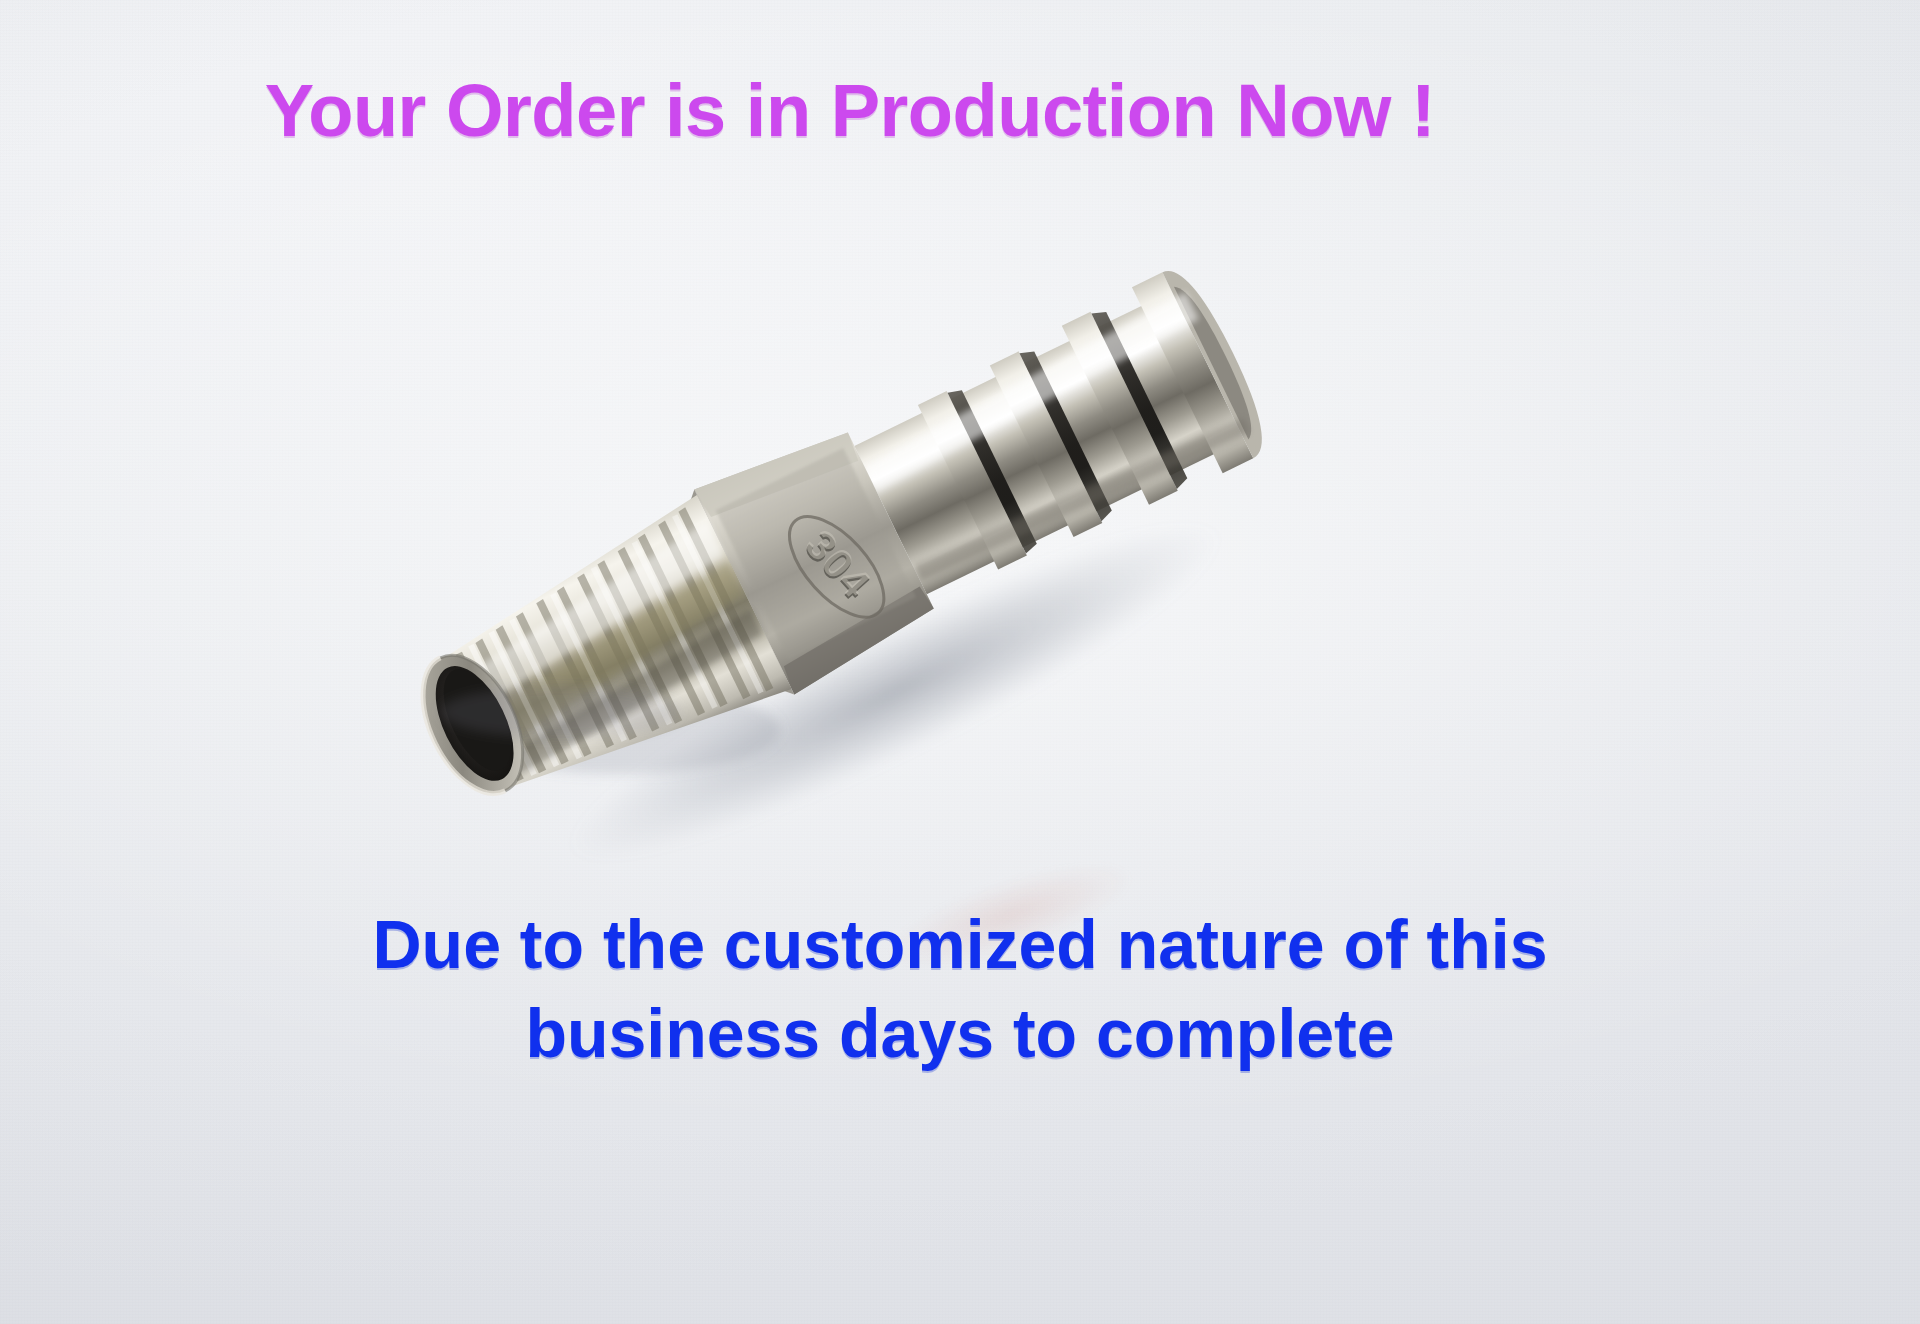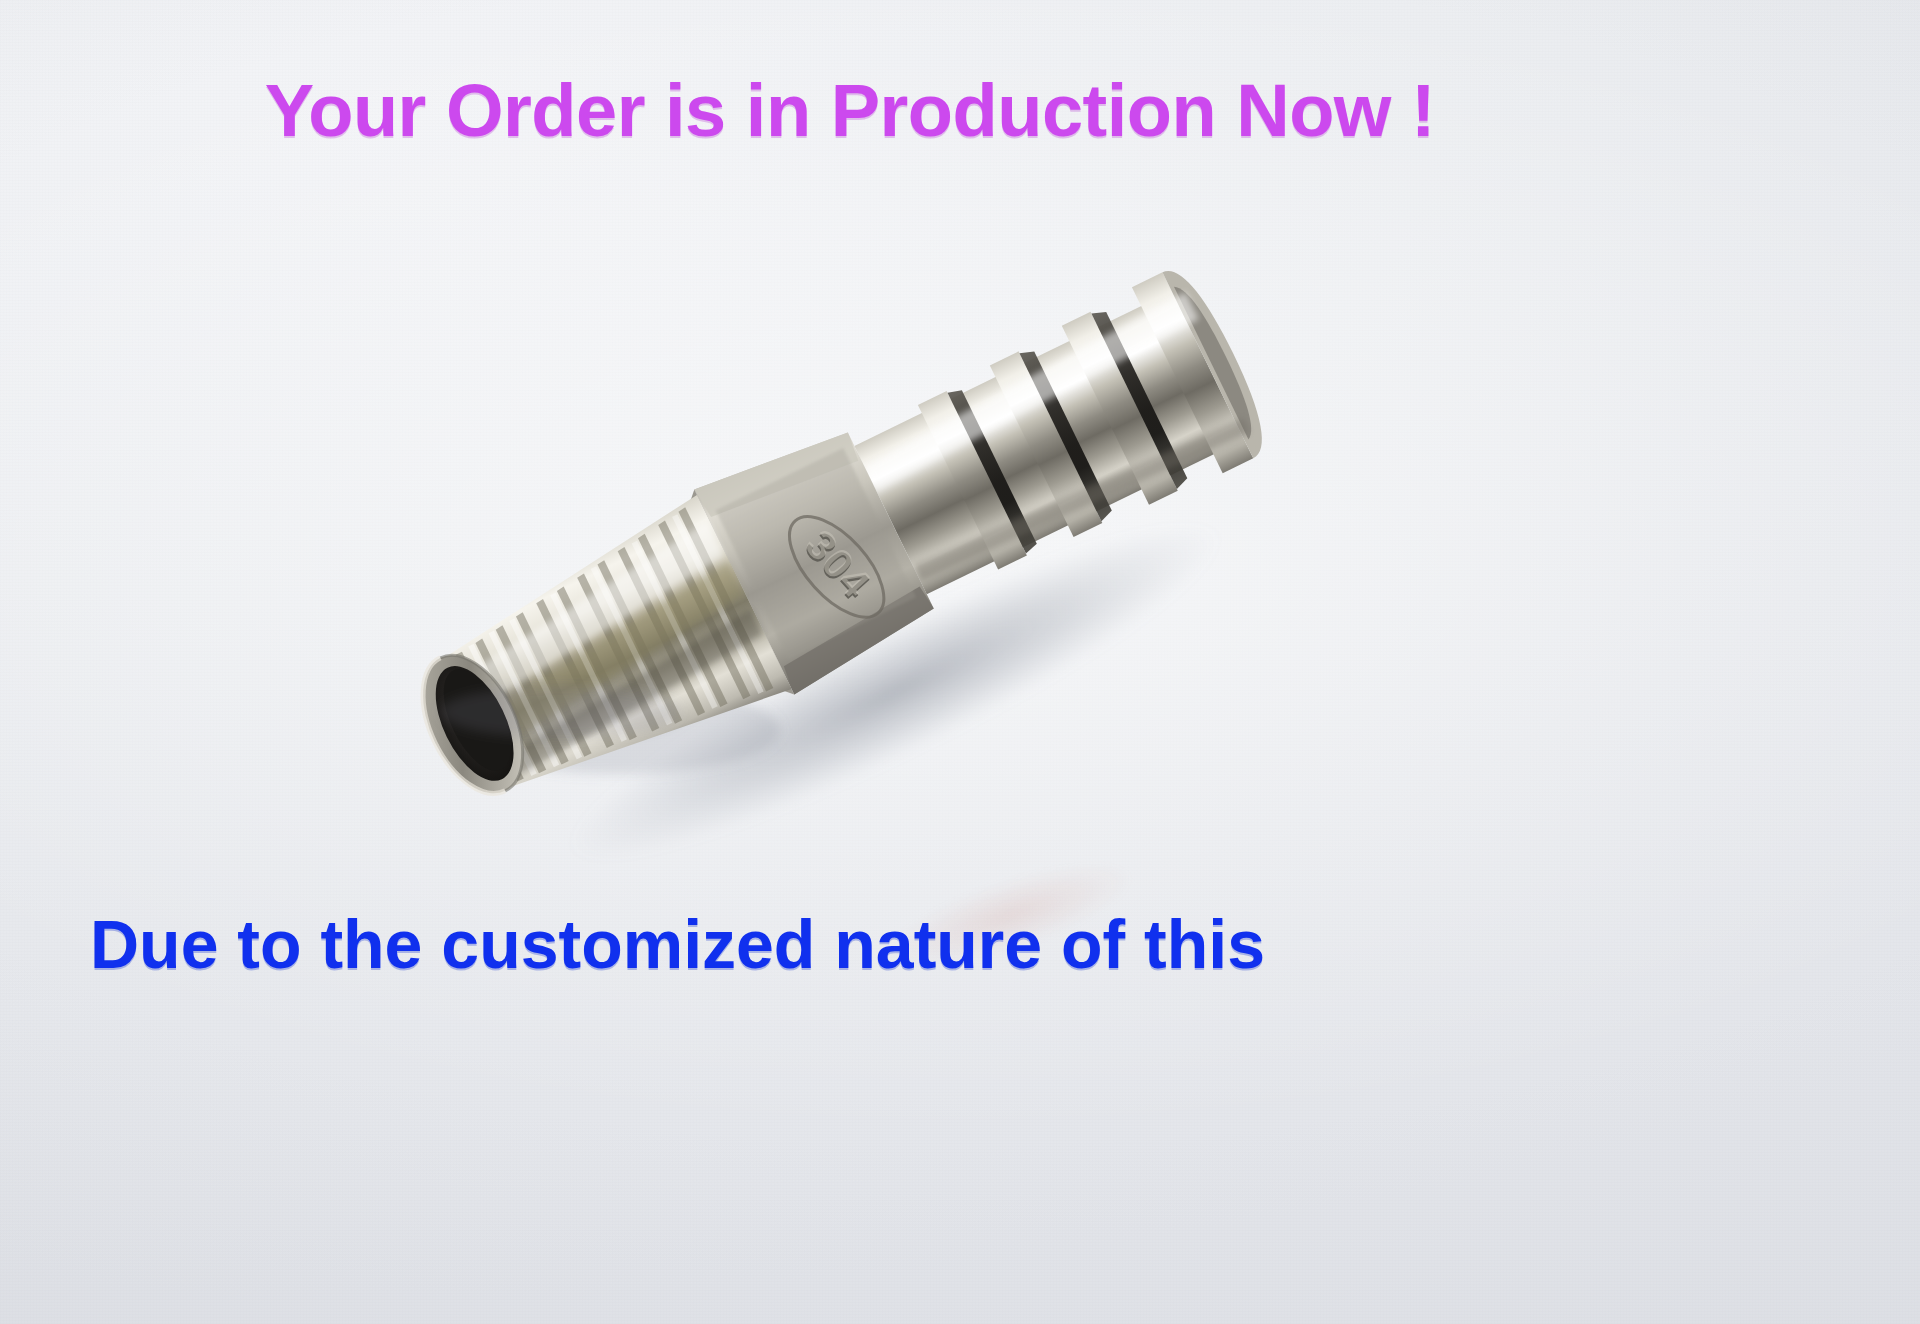--- a/index.html
+++ b/index.html
@@ -72,21 +72,21 @@
     white-space: nowrap;
     line-height: 1.05;
   }
 
   
   .bodytext {
     position: absolute;
     left: 90px;
     top: 900px;
     width: 1740px;
-    text-align: left;
+    text-align: center;
     font-size: 68px;
     font-weight: bold;
     color: #1030ee;
     line-height: 1.31;
     text-shadow: 0 2px 0 rgba(20,50,210,.30);
   }
   .bodytext .ln { display: block; white-space: nowrap; }
 </style>
 </head>
 <body>
@@ -262,15 +262,16 @@
       </g>
 
       <ellipse cx="560" cy="712" rx="120" ry="26" fill="rgba(120,126,138,.20)" filter="url(#softBlur)"></ellipse>
     </svg>
   </div>
 
   <div class="headline">Your Order is in Production Now !</div>
 
   <div class="bodytext">
     <span class="ln">Due to the customized nature of this</span>
+    <span class="ln">business days to complete</span>
   </div>
 
 </div>
 
 </body></html>

